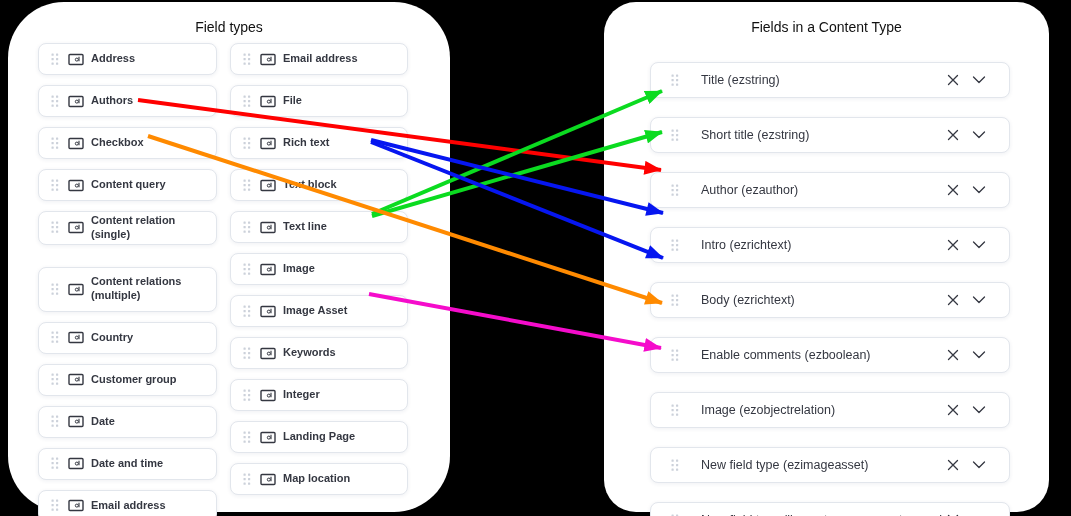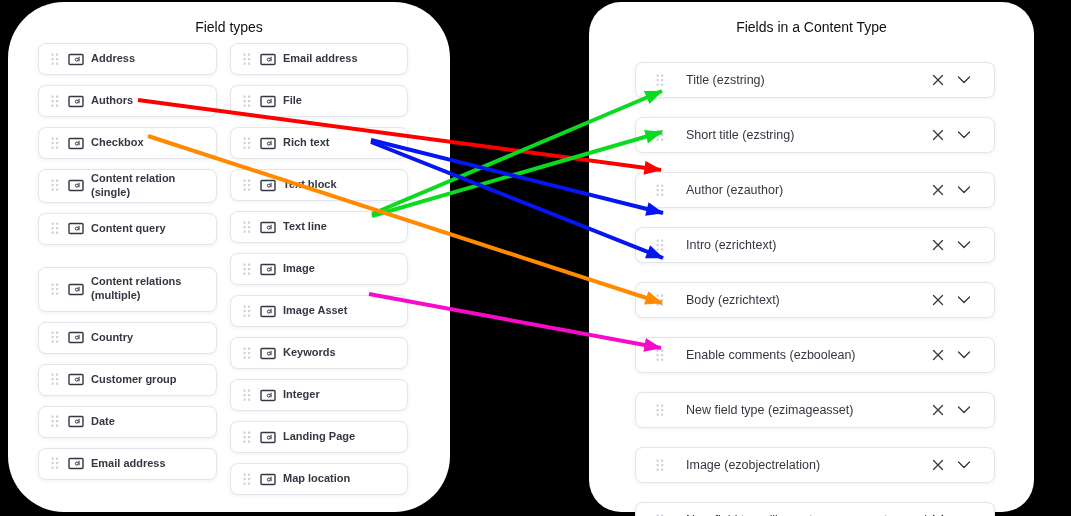--- a/index.html
+++ b/index.html
@@ -1,20 +1,20 @@
 <!DOCTYPE html>
 <html><head>
 <meta charset="utf-8">
 <style>
   html,body{margin:0;padding:0;background:#000;}
   .stage{position:relative;width:1071px;height:516px;background:#000;overflow:hidden;
          font-family:"Liberation Sans",sans-serif;}
   .panel{position:absolute;top:2px;height:510px;background:#fff;border-radius:56px;}
   .panel-left{left:8px;width:442px;}
-  .panel-right{left:589px;width:445px;border-radius:32px;}
+  .panel-right{left:604px;width:445px;border-radius:32px;}
   .panel-title{text-align:center;padding-top:17px;font-size:14px;color:#101010;font-weight:400;}
 
   
   .cols{position:absolute;top:41px;left:30px;display:flex;gap:13px;}
   .fcol{display:flex;flex-direction:column;gap:10px;}
   .fcol-1{width:179px;}
   .fcol-2{width:178px;}
   .chip{box-sizing:border-box;min-height:32px;display:flex;align-items:center;
         background:#fff;border:1px solid #e2e6ec;border-radius:8px;
         padding:2px 8px 2px 12px;box-shadow:0 1px 4px rgba(30,40,80,.07);}
@@ -125,44 +125,44 @@
       </g>
               </svg>
     </span>
     <span class="ficon">
       <svg width="16" height="13" viewBox="0 0 16 13" fill="none" stroke="currentColor">
         <rect x="1" y="1.5" width="14" height="10" rx="1" stroke-width="1.4"></rect>
         <path d="M11 3.8 v4.4" stroke-width="1.1"></path>
         <circle cx="8.8" cy="6.6" r="1.5" stroke-width="1"></circle>
       </svg>
     </span>
+    <span class="label">Content query</span>
+  </div>
+          <div class="chip">
+    <span class="handle">
+      <svg width="8" height="13" viewBox="0 0 8 13">
+                <g fill="#ccd1da">
+        <rect x="0.5" y="0.5" width="2.2" height="2.2" rx="0.5"></rect>
+                  <rect x="5" y="0.5" width="2.2" height="2.2" rx="0.5"></rect>
+        <rect x="0.5" y="5" width="2.2" height="2.2" rx="0.5"></rect>
+                  <rect x="5" y="5" width="2.2" height="2.2" rx="0.5"></rect>
+        <rect x="0.5" y="9.5" width="2.2" height="2.2" rx="0.5"></rect>
+                  <rect x="5" y="9.5" width="2.2" height="2.2" rx="0.5"></rect>
+      </g>
+              </svg>
+    </span>
+    <span class="ficon">
+      <svg width="16" height="13" viewBox="0 0 16 13" fill="none" stroke="currentColor">
+        <rect x="1" y="1.5" width="14" height="10" rx="1" stroke-width="1.4"></rect>
+        <path d="M11 3.8 v4.4" stroke-width="1.1"></path>
+        <circle cx="8.8" cy="6.6" r="1.5" stroke-width="1"></circle>
+      </svg>
+    </span>
     <span class="label">Content relation (single)</span>
   </div>
-          <div class="chip">
-    <span class="handle">
-      <svg width="8" height="13" viewBox="0 0 8 13">
-                <g fill="#ccd1da">
-        <rect x="0.5" y="0.5" width="2.2" height="2.2" rx="0.5"></rect>
-                  <rect x="5" y="0.5" width="2.2" height="2.2" rx="0.5"></rect>
-        <rect x="0.5" y="5" width="2.2" height="2.2" rx="0.5"></rect>
-                  <rect x="5" y="5" width="2.2" height="2.2" rx="0.5"></rect>
-        <rect x="0.5" y="9.5" width="2.2" height="2.2" rx="0.5"></rect>
-                  <rect x="5" y="9.5" width="2.2" height="2.2" rx="0.5"></rect>
-      </g>
-              </svg>
-    </span>
-    <span class="ficon">
-      <svg width="16" height="13" viewBox="0 0 16 13" fill="none" stroke="currentColor">
-        <rect x="1" y="1.5" width="14" height="10" rx="1" stroke-width="1.4"></rect>
-        <path d="M11 3.8 v4.4" stroke-width="1.1"></path>
-        <circle cx="8.8" cy="6.6" r="1.5" stroke-width="1"></circle>
-      </svg>
-    </span>
-    <span class="label">Content query</span>
-  </div>
           <div class="chip tall">
     <span class="handle">
       <svg width="8" height="13" viewBox="0 0 8 13">
                 <g fill="#ccd1da">
         <rect x="0.5" y="0.5" width="2.2" height="2.2" rx="0.5"></rect>
                   <rect x="5" y="0.5" width="2.2" height="2.2" rx="0.5"></rect>
         <rect x="0.5" y="5" width="2.2" height="2.2" rx="0.5"></rect>
                   <rect x="5" y="5" width="2.2" height="2.2" rx="0.5"></rect>
         <rect x="0.5" y="9.5" width="2.2" height="2.2" rx="0.5"></rect>
                   <rect x="5" y="9.5" width="2.2" height="2.2" rx="0.5"></rect>
@@ -236,20 +236,42 @@
               </svg>
     </span>
     <span class="ficon">
       <svg width="16" height="13" viewBox="0 0 16 13" fill="none" stroke="currentColor">
         <rect x="1" y="1.5" width="14" height="10" rx="1" stroke-width="1.4"></rect>
         <path d="M11 3.8 v4.4" stroke-width="1.1"></path>
         <circle cx="8.8" cy="6.6" r="1.5" stroke-width="1"></circle>
       </svg>
     </span>
     <span class="label">Date</span>
+  </div>
+          <div class="chip">
+    <span class="handle">
+      <svg width="8" height="13" viewBox="0 0 8 13">
+                <g fill="#ccd1da">
+        <rect x="0.5" y="0.5" width="2.2" height="2.2" rx="0.5"></rect>
+                  <rect x="5" y="0.5" width="2.2" height="2.2" rx="0.5"></rect>
+        <rect x="0.5" y="5" width="2.2" height="2.2" rx="0.5"></rect>
+                  <rect x="5" y="5" width="2.2" height="2.2" rx="0.5"></rect>
+        <rect x="0.5" y="9.5" width="2.2" height="2.2" rx="0.5"></rect>
+                  <rect x="5" y="9.5" width="2.2" height="2.2" rx="0.5"></rect>
+      </g>
+              </svg>
+    </span>
+    <span class="ficon">
+      <svg width="16" height="13" viewBox="0 0 16 13" fill="none" stroke="currentColor">
+        <rect x="1" y="1.5" width="14" height="10" rx="1" stroke-width="1.4"></rect>
+        <path d="M11 3.8 v4.4" stroke-width="1.1"></path>
+        <circle cx="8.8" cy="6.6" r="1.5" stroke-width="1"></circle>
+      </svg>
+    </span>
+    <span class="label">Date and time</span>
   </div>
           <div class="chip">
     <span class="handle">
       <svg width="8" height="13" viewBox="0 0 8 13">
                 <g fill="#ccd1da">
         <rect x="0.5" y="0.5" width="2.2" height="2.2" rx="0.5"></rect>
                   <rect x="5" y="0.5" width="2.2" height="2.2" rx="0.5"></rect>
         <rect x="0.5" y="5" width="2.2" height="2.2" rx="0.5"></rect>
                   <rect x="5" y="5" width="2.2" height="2.2" rx="0.5"></rect>
         <rect x="0.5" y="9.5" width="2.2" height="2.2" rx="0.5"></rect>
@@ -679,21 +701,21 @@
               <g fill="#ccd1da">
         <rect x="0.5" y="0.5" width="2.2" height="2.2" rx="0.5"></rect>
                 <rect x="5" y="0.5" width="2.2" height="2.2" rx="0.5"></rect>
         <rect x="0.5" y="5" width="2.2" height="2.2" rx="0.5"></rect>
                 <rect x="5" y="5" width="2.2" height="2.2" rx="0.5"></rect>
         <rect x="0.5" y="9.5" width="2.2" height="2.2" rx="0.5"></rect>
                 <rect x="5" y="9.5" width="2.2" height="2.2" rx="0.5"></rect>
       </g>
             </svg>
     </span>
-    <span class="label">New field type (ezimageasset)</span>
+    <span class="label">Image (ezobjectrelation)</span>
     <span class="spacer"></span>
     <span class="icon-btn">
       <svg width="12" height="12" viewBox="0 0 12 12">
               <path d="M1.5 1.5 L10.5 10.5 M10.5 1.5 L1.5 10.5" stroke="currentColor" stroke-width="1.3" stroke-linecap="round"></path>
             </svg>
     </span>
     <span class="icon-btn">
       <svg width="14" height="8" viewBox="0 0 14 8">
               <path d="M1.5 1 L7 6.5 L12.5 1" fill="none" stroke="currentColor" stroke-width="1.3" stroke-linecap="round" stroke-linejoin="round"></path>
             </svg>
@@ -705,21 +727,21 @@
               <g fill="#ccd1da">
         <rect x="0.5" y="0.5" width="2.2" height="2.2" rx="0.5"></rect>
                 <rect x="5" y="0.5" width="2.2" height="2.2" rx="0.5"></rect>
         <rect x="0.5" y="5" width="2.2" height="2.2" rx="0.5"></rect>
                 <rect x="5" y="5" width="2.2" height="2.2" rx="0.5"></rect>
         <rect x="0.5" y="9.5" width="2.2" height="2.2" rx="0.5"></rect>
                 <rect x="5" y="9.5" width="2.2" height="2.2" rx="0.5"></rect>
       </g>
             </svg>
     </span>
-    <span class="label">Image (ezobjectrelation)</span>
+    <span class="label">New field type (ezimageasset)</span>
     <span class="spacer"></span>
     <span class="icon-btn">
       <svg width="12" height="12" viewBox="0 0 12 12">
               <path d="M1.5 1.5 L10.5 10.5 M10.5 1.5 L1.5 10.5" stroke="currentColor" stroke-width="1.3" stroke-linecap="round"></path>
             </svg>
     </span>
     <span class="icon-btn">
       <svg width="14" height="8" viewBox="0 0 14 8">
               <path d="M1.5 1 L7 6.5 L12.5 1" fill="none" stroke="currentColor" stroke-width="1.3" stroke-linecap="round" stroke-linejoin="round"></path>
             </svg>

